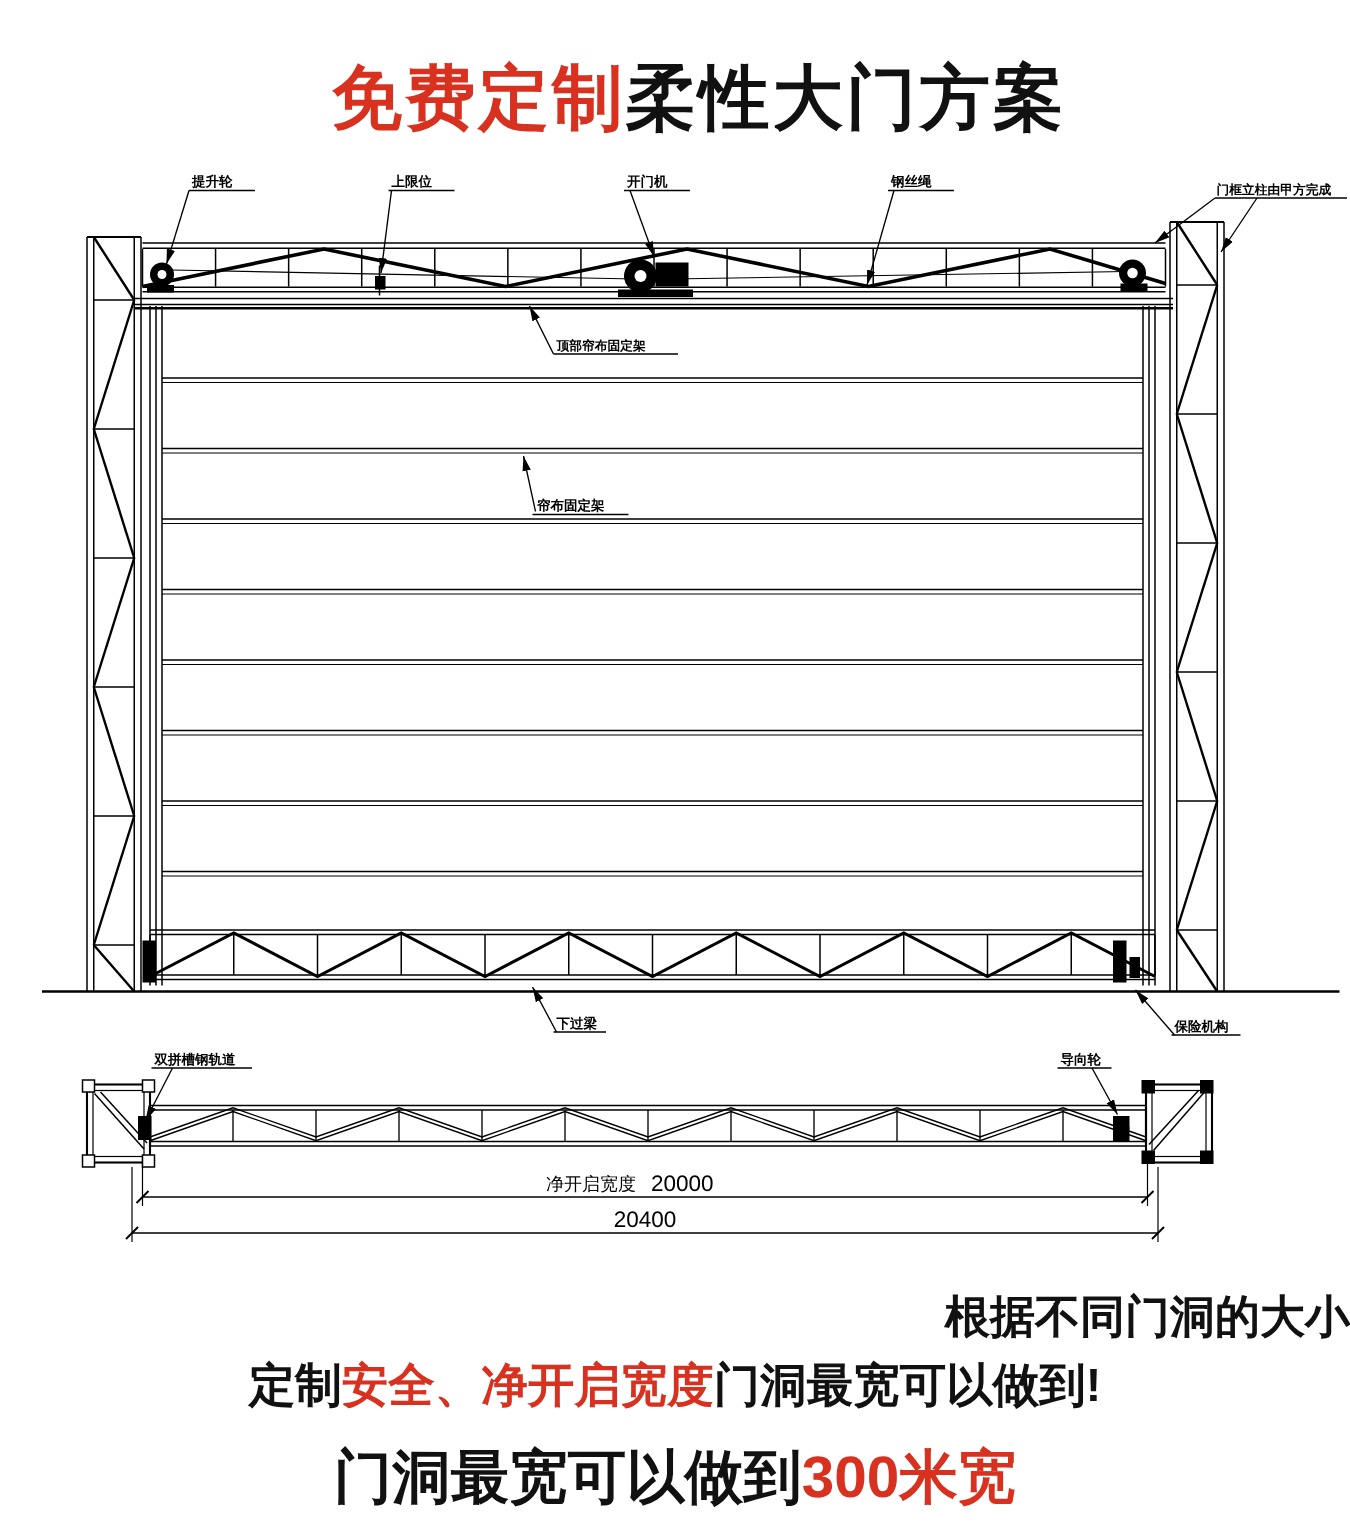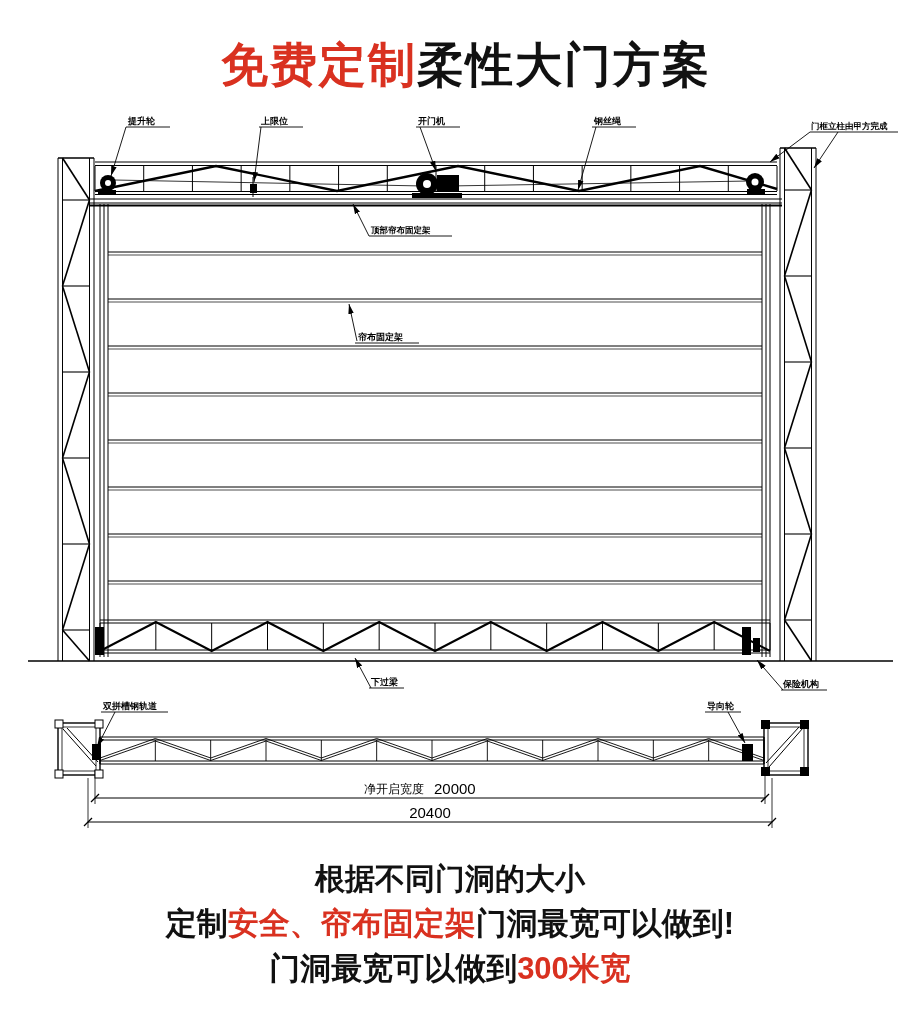--- a/index.html
+++ b/index.html
@@ -4,23 +4,23 @@
 <style>
   html,body{margin:0;padding:0;background:#fff;}
   .page{position:relative;width:900px;height:1022px;background:#fff;overflow:hidden;
         font-family:"Liberation Sans",sans-serif;}
   .page svg{position:absolute;left:0;top:0;}
   .title{position:absolute;top:34px;left:16px;width:100%;text-align:center;
          font-size:47px;font-weight:bold;letter-spacing:2px;color:#111;}
   .red{color:#d93120;}
   .footer{position:absolute;top:856px;left:0;width:100%;text-align:center;
           color:#111;font-weight:bold;}
-  .footer .f1{font-size:30px;line-height:45px;}
+  .footer .f1{font-size:30px;line-height:45px;text-align:right;}
   .footer .f2{font-size:31px;line-height:45px;}
-  .footer .f3{font-size:31px;line-height:45px;}
+  .footer .f3{font-size:39px;line-height:45px;margin-top:17px;}
   
   .ln{stroke:#000;}
   text.lb{font:bold 9px "Liberation Sans",sans-serif;fill:#000;}
   text.lbs{font:bold 8.5px "Liberation Sans",sans-serif;fill:#000;}
   text.dim{font:12px "Liberation Sans",sans-serif;fill:#000;}
   text.dimv{font:15px "Liberation Sans",sans-serif;fill:#000;}
   line.ul{stroke:#000;stroke-width:0.9;}
   line.ld{stroke:#000;stroke-width:0.9;marker-end:url(#arw);}
 </style>
 </head>
@@ -291,16 +291,16 @@
       <text class="lb" x="103" y="709">双拼槽钢轨道</text>
 
       <line class="ul" x1="705" y1="712" x2="741" y2="712"></line>
         <line class="ld" x1="728" y1="712" x2="745" y2="743"></line>
       <text class="lb" x="707" y="709">导向轮</text>
     </g>
   </svg>
 
   <div class="footer">
     <div class="f1">根据不同门洞的大小</div>
-    <div class="f2"><span>定制</span><span class="red">安全、帘布固定架</span><span>门洞最宽可以做到!</span></div>
+    <div class="f2"><span>定制</span><span class="red">安全、净开启宽度</span><span>门洞最宽可以做到!</span></div>
     <div class="f3"><span>门洞最宽可以做到</span><span class="red">300米宽</span></div>
   </div>
 </div>
 
 </body></html>

